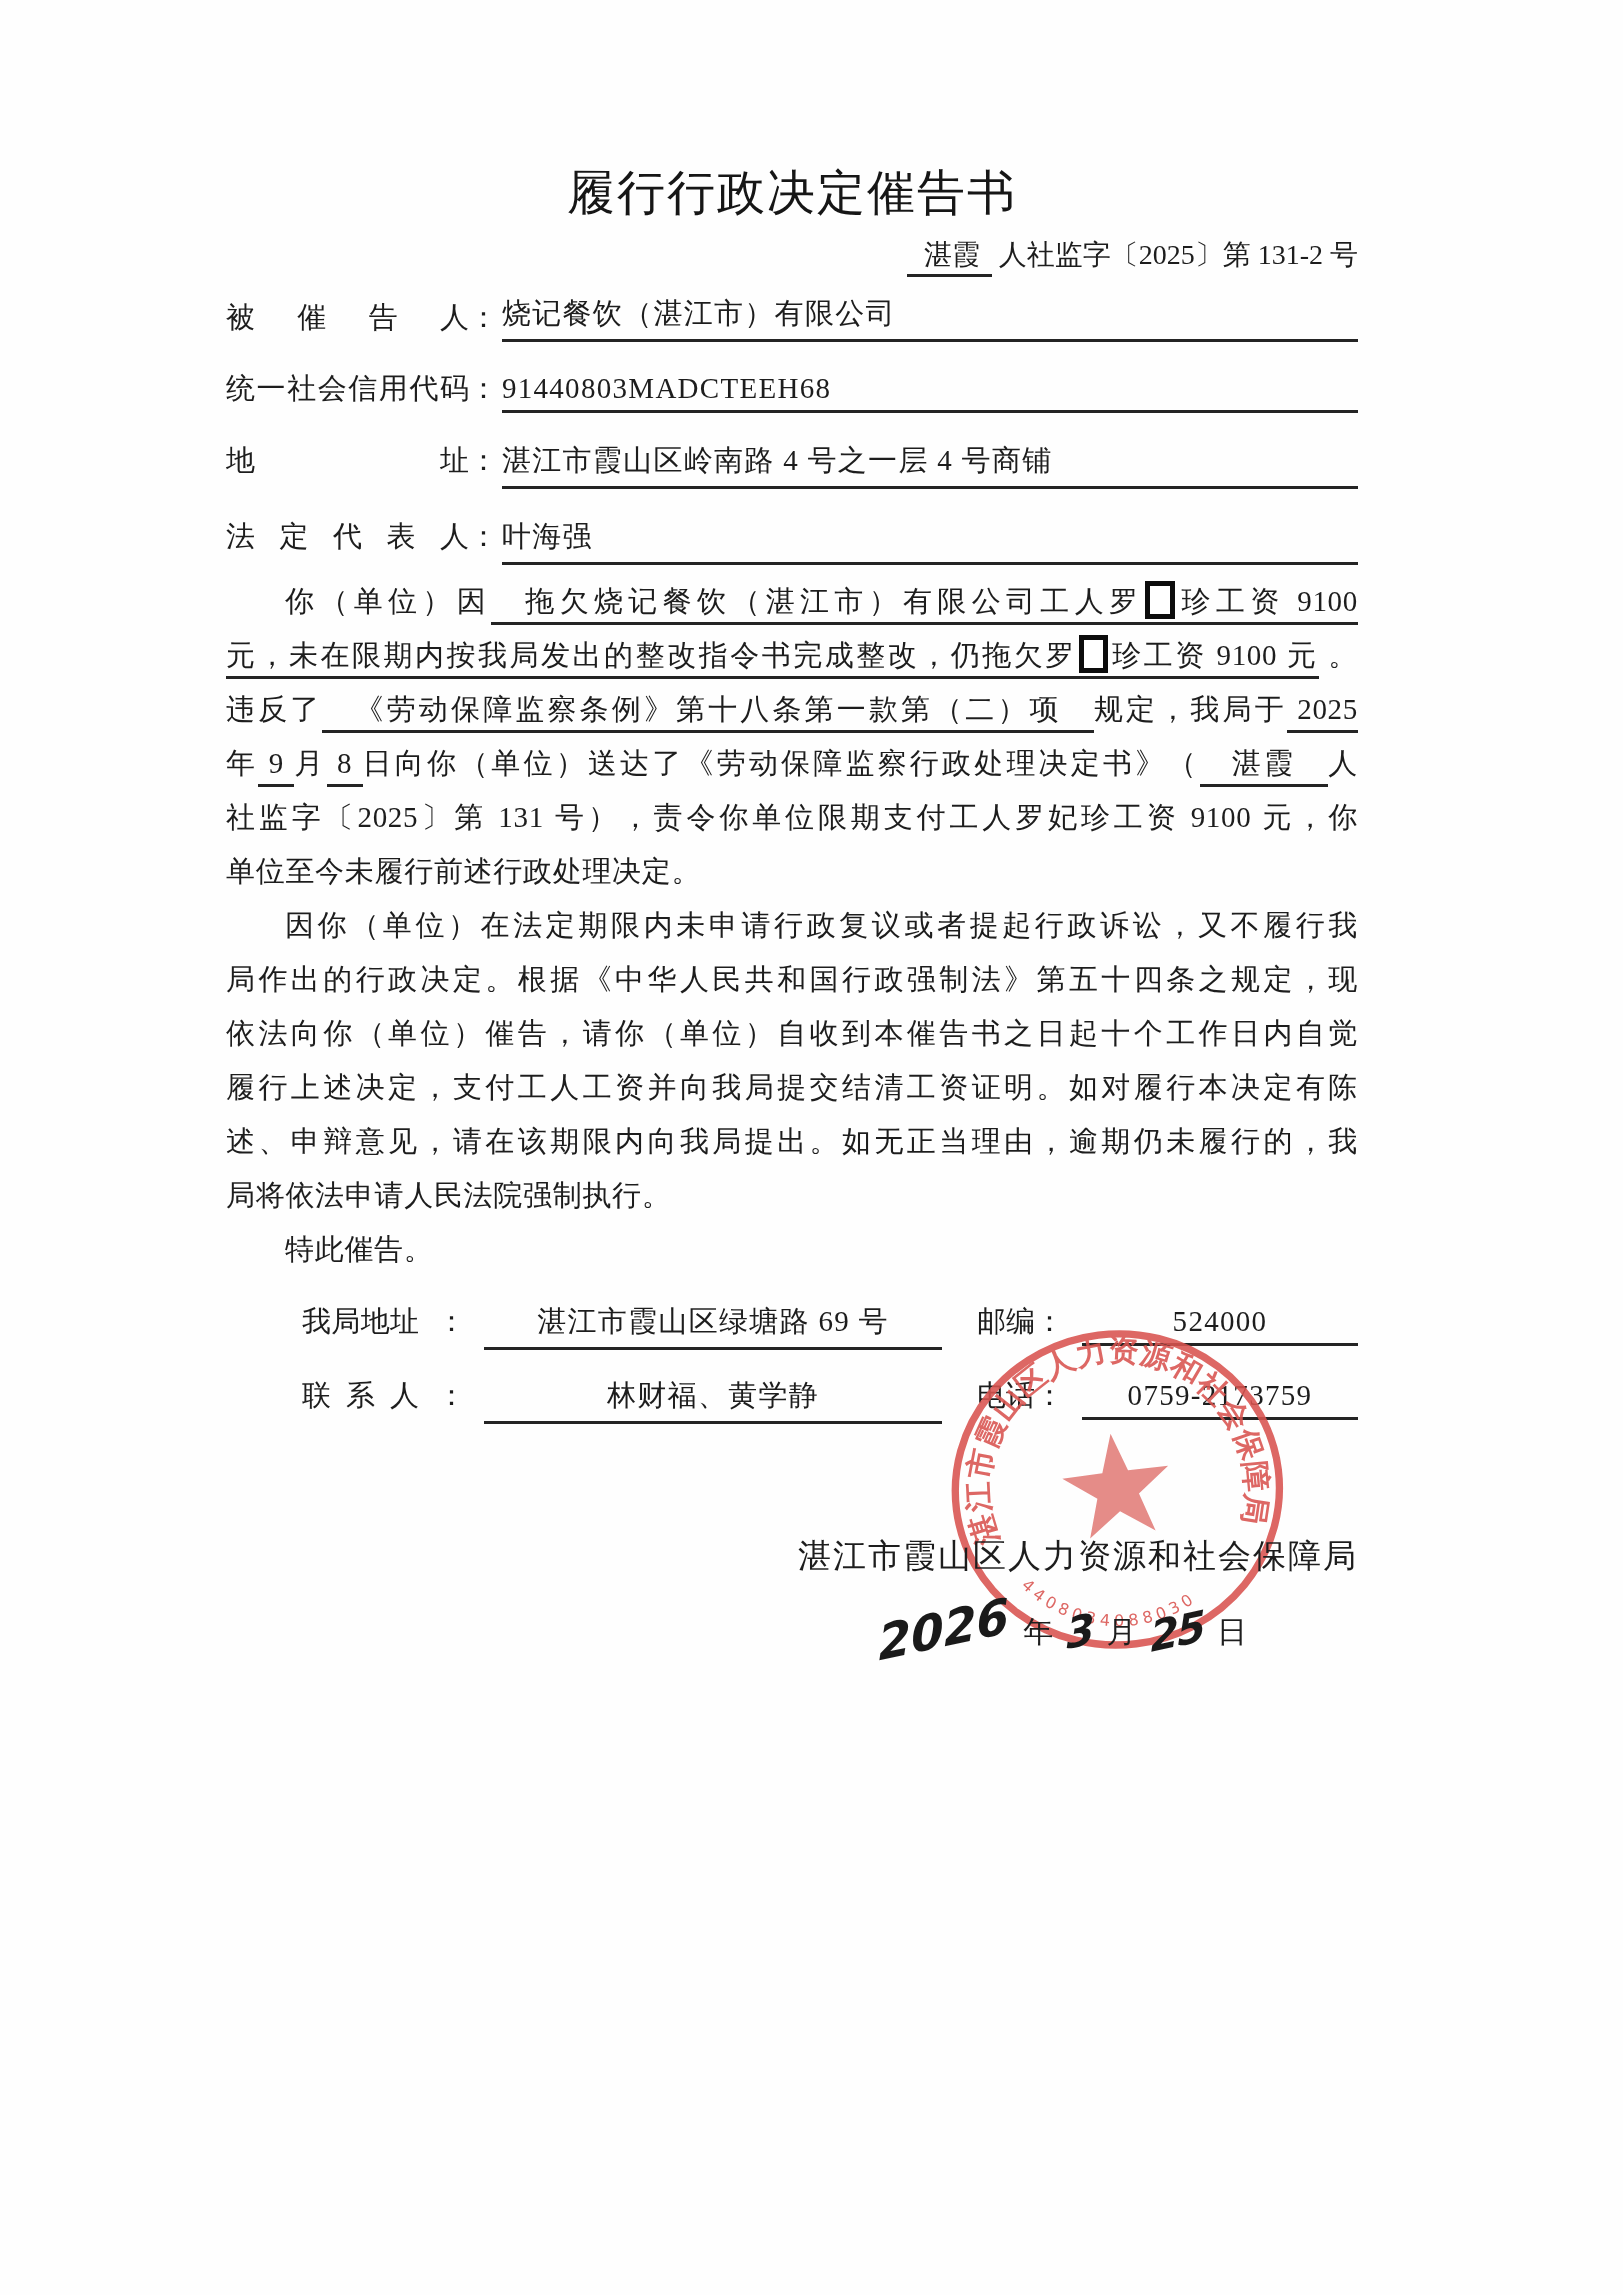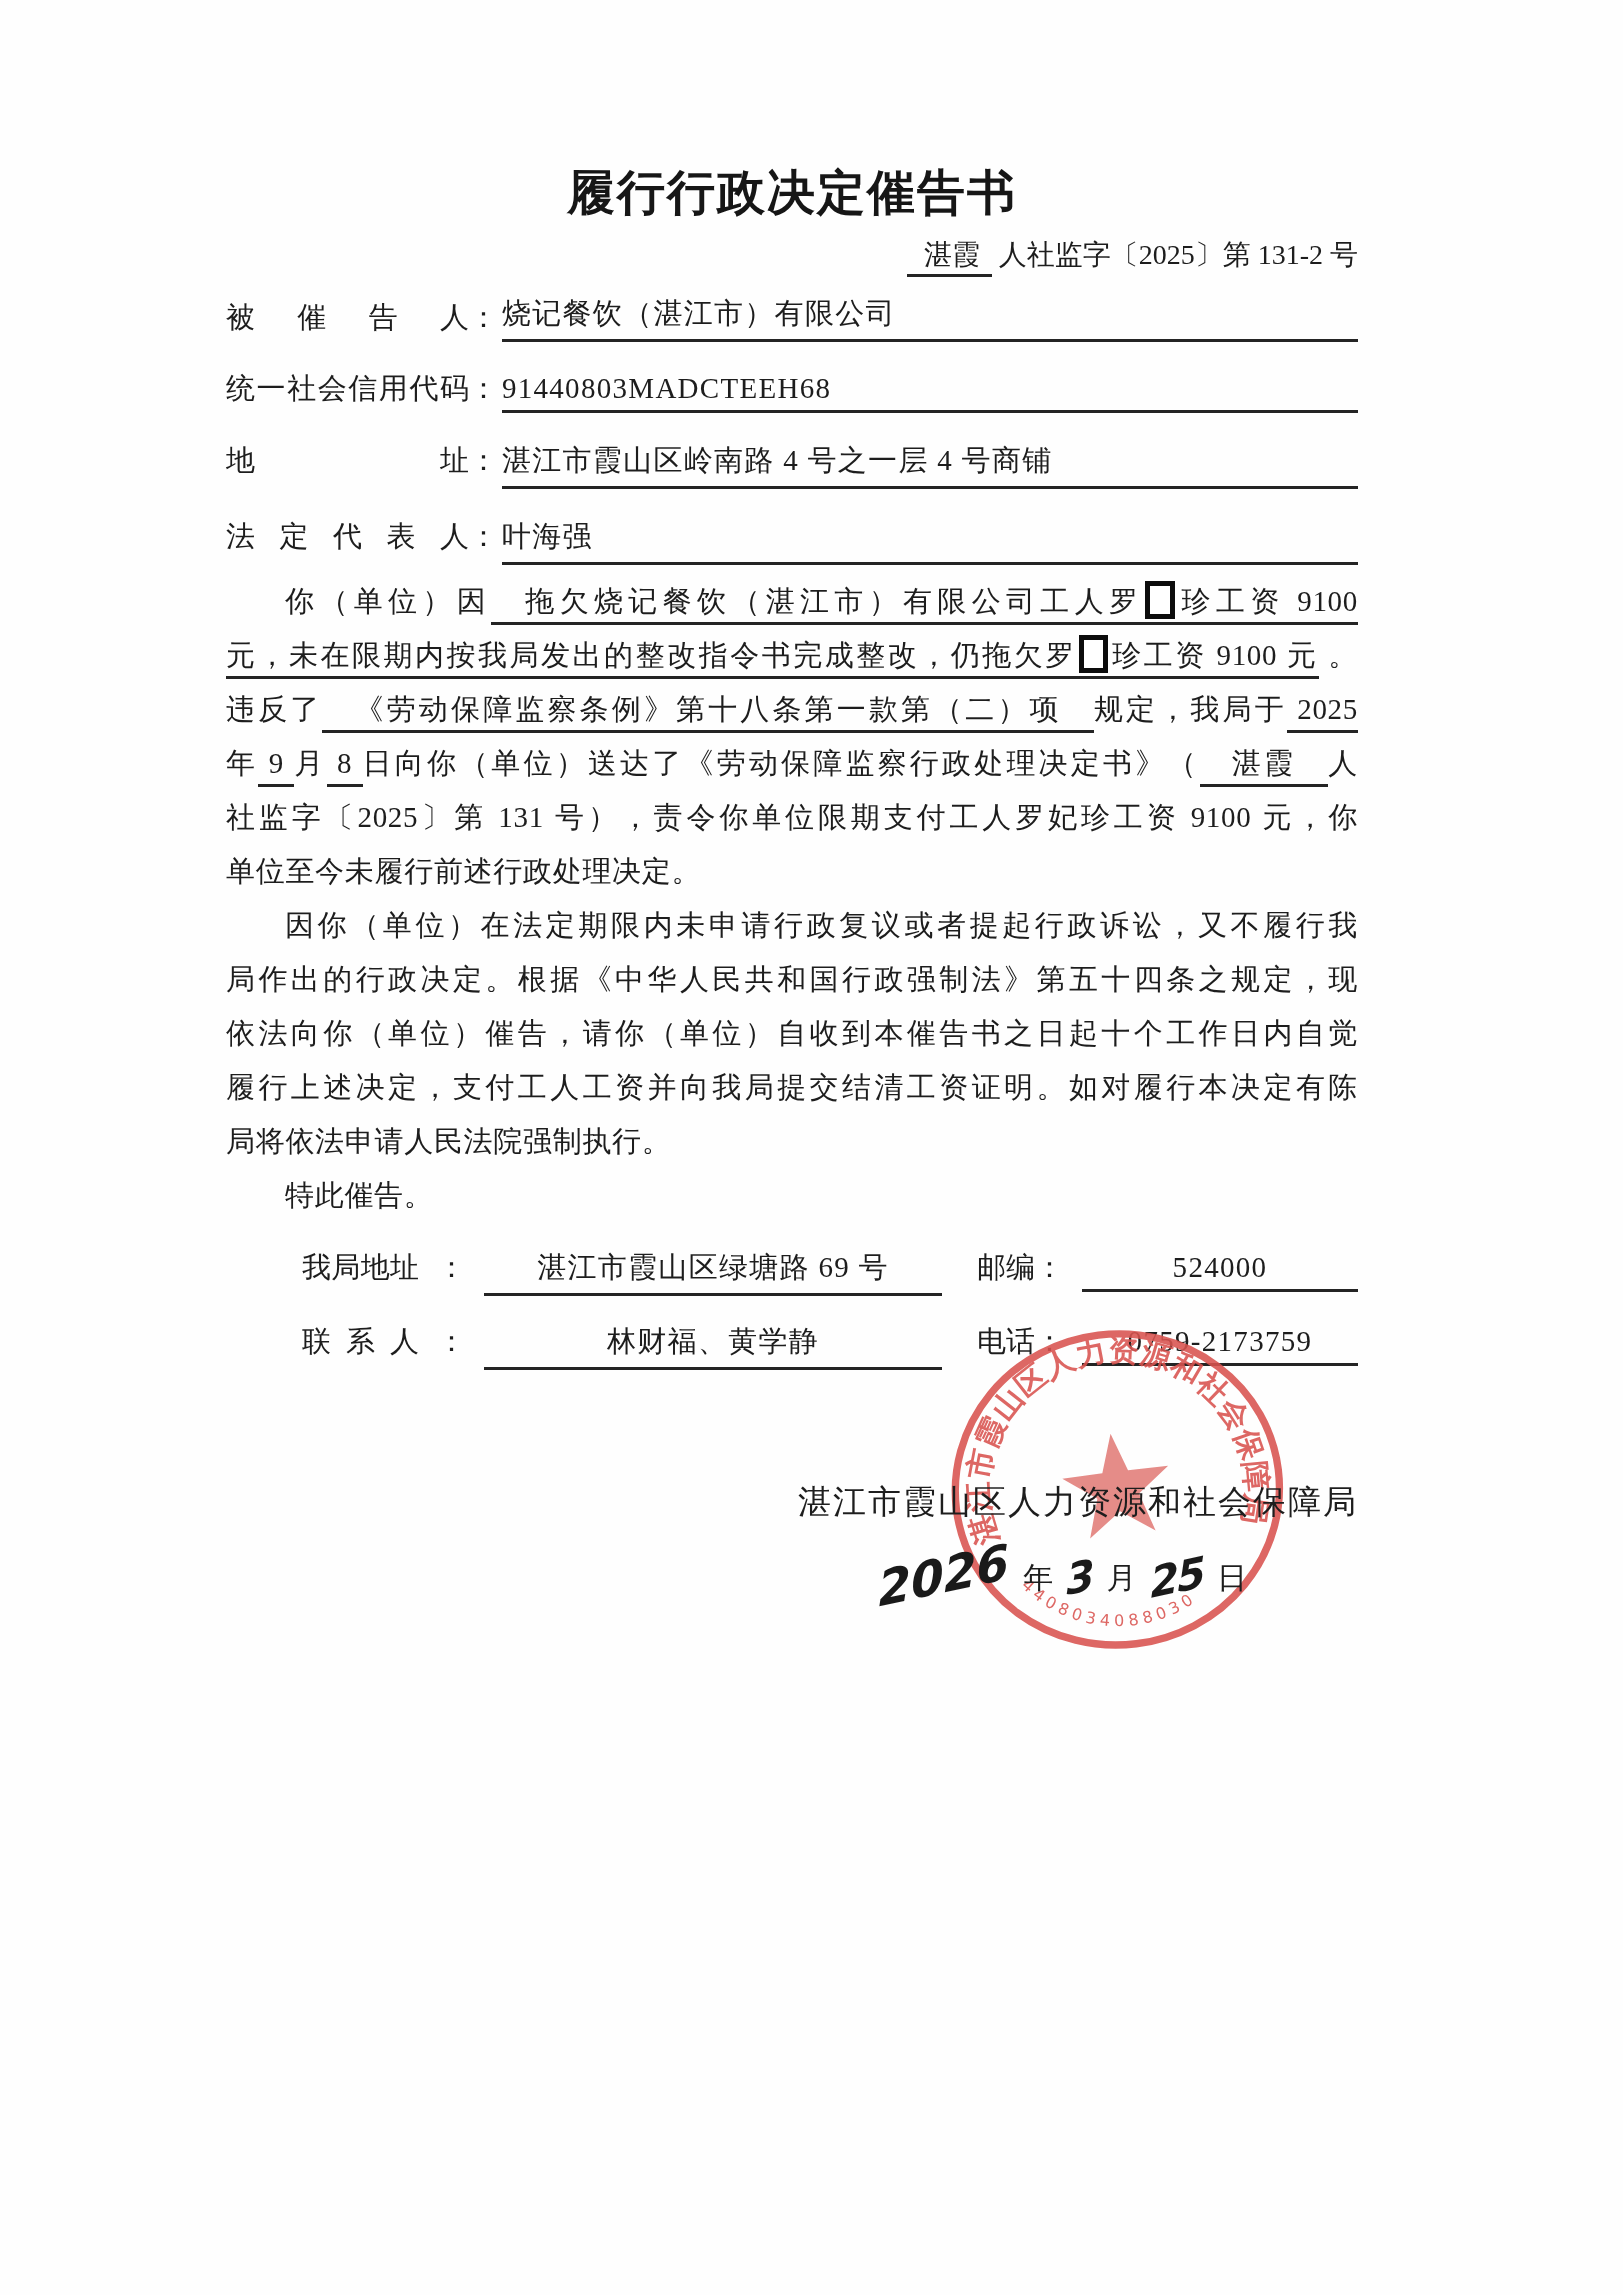--- a/index.html
+++ b/index.html
@@ -3,21 +3,21 @@
 <meta charset="utf-8">
 <style>
   html,body{margin:0;padding:0;background:#e8e8e8;}
   .page{
     width:1623px;height:2295px;background:#fefefe;position:relative;
     font-family:"Liberation Serif","DejaVu Serif",serif;color:#1d1d1d;
     margin:0 auto;overflow:hidden;
   }
   .content{position:absolute;left:226px;top:164px;width:1132px;}
   .title{
-    font-size:48px;font-weight:bold;text-align:center;letter-spacing:2px;
+    font-size:48px;font-weight:normal;text-align:center;letter-spacing:2px;
     margin:0;line-height:1.2;color:#161616;
   }
   .docno{text-align:right;font-size:28px;margin-top:14.4px;white-space:nowrap;}
   .docno .blank{border-bottom:3.3px solid #242424;padding:0 11.8px 3.9px 17px;}
   
   .fields{margin-top:18.3px;}
   .frow{display:flex;align-items:baseline;margin-top:27.5px;font-size:29px;}
   .frow:first-child{margin-top:19.6px;align-items:center;}
   .flabel{display:inline-block;width:243px;flex:none;text-align:justify;text-align-last:justify;}
   .fcolon{flex:none;margin-right:3.9px;}
@@ -101,20 +101,21 @@
         <div class="bline ind full"><span>你（单位）因</span><span class="u">　拖欠烧记餐饮（湛江市）有限公司工人罗</span><span class="u"><span class="redact"></span></span><span class="u">珍工资 9100</span></div>
         <div class="bline full"><span class="u">元，未在限期内按我局发出的整改指令书完成整改，仍拖欠罗</span><span class="u"><span class="redact"></span></span><span class="u">珍工资 9100 元</span><span> 。</span></div>
         <div class="bline full"><span>违反了</span><span class="u">　《劳动保障监察条例》第十八条第一款第（二）项　</span><span>规定，我局于</span><span class="u"> 2025</span></div>
         <div class="bline full"><span>年</span><span class="u"> 9 </span><span>月</span><span class="u"> 8 </span><span>日向你（单位）送达了《劳动保障监察行政处理决定书》（</span><span class="u">　湛霞　</span><span>人</span></div>
         <div class="bline full"><span>社监字〔2025〕第 131 号），责令你单位限期支付工人罗妃珍工资 9100 元，你</span></div>
         <div class="bline"><span>单位至今未履行前述行政处理决定。</span></div>
         <div class="bline ind full"><span>因你（单位）在法定期限内未申请行政复议或者提起行政诉讼，又不履行我</span></div>
         <div class="bline full"><span>局作出的行政决定。根据《中华人民共和国行政强制法》第五十四条之规定，现</span></div>
         <div class="bline full"><span>依法向你（单位）催告，请你（单位）自收到本催告书之日起十个工作日内自觉</span></div>
         <div class="bline full"><span>履行上述决定，支付工人工资并向我局提交结清工资证明。如对履行本决定有陈</span></div>
+        <div class="bline full"><span>述、申辩意见，请在该期限内向我局提出。如无正当理由，逾期仍未履行的，我</span></div>
         <div class="bline"><span>局将依法申请人民法院强制执行。</span></div>
         <div class="bline ind"><span>特此催告。</span></div>
       </div>
 
     <div class="contact">
       <div class="crow">
         <span class="cindent"></span>
         <span class="clabel">我局地址</span>
         <span class="ccolon">：</span>
         <span class="cval1">湛江市霞山区绿塘路 69 号</span>

